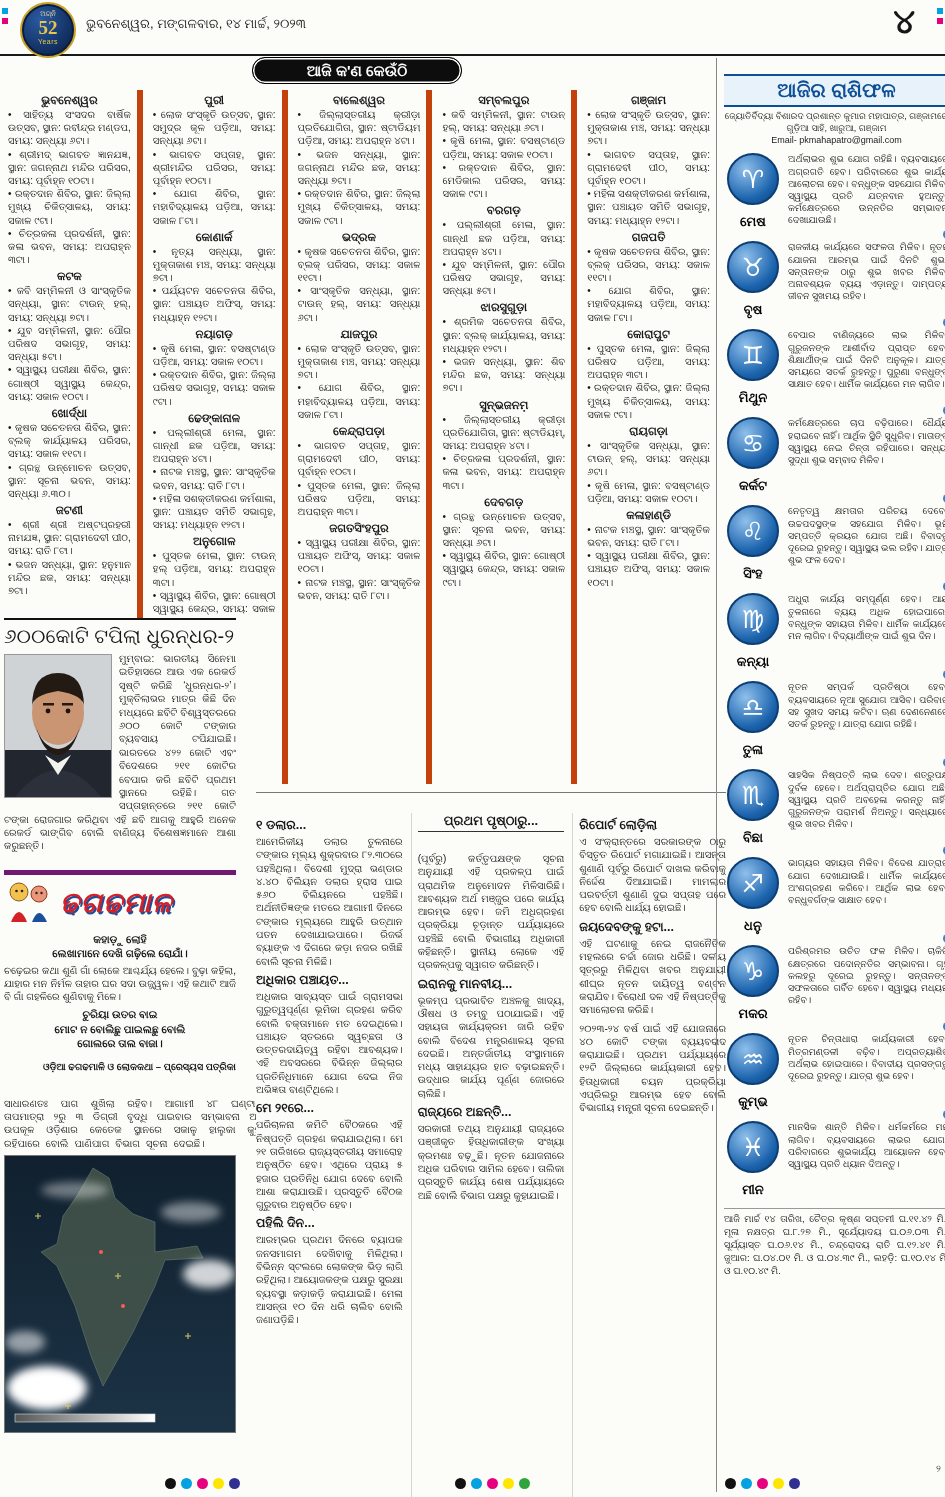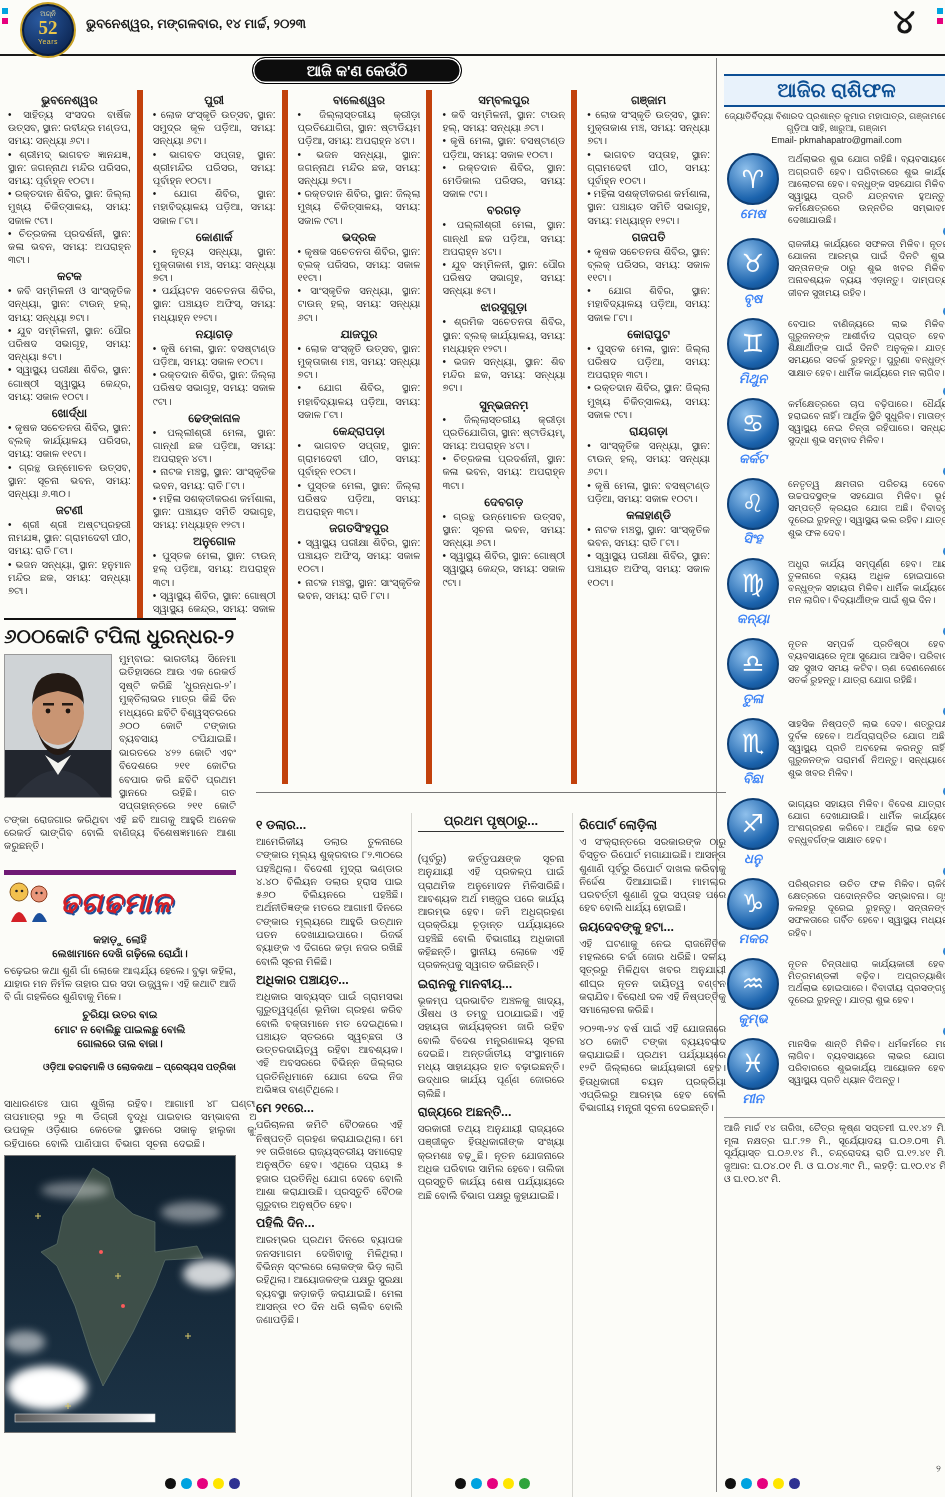--- a/index.html
+++ b/index.html
@@ -6,37 +6,37 @@
   .page{position:relative;width:945px;height:1497px;margin:0 auto;background:#fcfcf8;
         font-family:"Liberation Sans","DejaVu Sans",sans-serif;color:#161616;overflow:hidden;}
   
   .header{position:absolute;left:0;top:0;width:945px;height:54px;border-bottom:2px solid #1a1a1a;}
   .badge{position:absolute;left:20px;top:2px;width:52px;height:52px;border-radius:50%;
          background:radial-gradient(circle at 35% 30%,#2a5aa0,#102c5c 70%,#0a1d3e);
          border:2.5px solid #c9a227;box-shadow:inset 0 0 0 2px #0a1d3e;text-align:center;color:#e9c54b;}
   .badge .b-top{font-size:7px;line-height:9px;color:#f3e3a0;margin-top:5px;}
   .badge .b-num{font-size:19px;font-weight:bold;line-height:19px;font-family:"Liberation Serif","DejaVu Serif",serif;}
   .badge .b-years{font-size:7px;line-height:9px;letter-spacing:.5px;}
-  .dateline{position:absolute;left:86px;top:16px;font-size:13px;font-weight:bold;}
+  .dateline{position:absolute;left:86px;top:16px;font-size:13px;font-weight:normal;}
   .pagenum{position:absolute;right:30px;top:2px;font-size:34px;font-weight:bold;}
   .regsq{position:absolute;width:6px;height:6px;}
   
   .listing-title{position:absolute;left:252px;top:57px;width:208px;height:25px;background:#0d0d0d;color:#fff;
         border-radius:13px;display:flex;align-items:center;justify-content:center;font-size:15px;font-weight:bold;
         box-shadow:inset 0 0 0 1.5px #fff;border:1px solid #000;}
   .listings{position:absolute;left:8px;top:90px;width:702px;display:flex;gap:6px;}
   .lcol{flex:1 1 0;overflow:hidden;}
   .lcol+.lcol{border-left:6px solid #c2410c;padding-left:10px;}
   .lcol.h1{height:524px;} .lcol.h2{height:694px;}
   .district{font-weight:bold;text-align:center;font-size:11.5px;margin:4px 0 1px;}
   .entries{font-size:10px;line-height:1.32;text-align:justify;white-space:pre-line;}
   
   .movie{position:absolute;left:4px;top:618px;width:232px;height:250px;background:#fcfcf8;border-top:2px solid #111;
          padding-top:3px;overflow:hidden;}
-  .movie-head{font-size:20px;font-weight:bold;line-height:1.15;margin:2px 0 4px;}
+  .movie-head{font-size:20px;font-weight:normal;line-height:1.15;margin:2px 0 4px;}
   .movie-body{font-size:10px;line-height:1.34;text-align:justify;}
   .photo{float:left;width:106px;height:142px;margin:2px 7px 2px 0;border:1px solid #999;}
   
   .humor{position:absolute;left:4px;top:870px;width:232px;height:224px;background:#fcfcf8;border-top:5px solid #701a75;
          overflow:hidden;padding-top:3px;}
   .humor-titlerow{display:flex;align-items:center;gap:6px;}
   .humor-title{font-size:28px;font-weight:bold;font-style:italic;color:#d42027;
                text-shadow:1.5px 1.5px 0 #1b4f9c;letter-spacing:1px;}
   .humor-intro{font-size:9.5px;font-weight:bold;text-align:justify;line-height:1.3;margin-top:2px;}
   .humor-verse{font-size:10.5px;font-weight:bold;text-align:center;white-space:pre-line;line-height:1.35;margin:4px 0;}
@@ -60,21 +60,21 @@
   .horo-title{margin-top:16px;border-top:2px solid #0d4f94;border-bottom:2px solid #0d4f94;background:#e8f2fb;
         text-align:center;color:#0d4f94;font-weight:bold;font-size:20px;padding:3px 0;}
   .horo-byline{font-size:9px;text-align:center;line-height:1.3;margin:4px 0 1px;}
   .horo-email{font-size:9px;text-align:center;color:#222;margin-bottom:2px;}
   .sign{display:flex;gap:6px;padding:6px 0 5px;position:relative;}
   .sign:not(:last-child)::after{content:"";position:absolute;right:-3px;bottom:-4px;width:9px;height:9px;border-radius:50%;background:#2f86d4;}
   .sign-iconcol{flex:0 0 58px;text-align:center;}
   .sign-circle{width:48px;height:48px;margin:0 auto;border-radius:50%;
         background:radial-gradient(circle at 35% 30%,#8fc0ec,#1b63ad 65%,#0d3e74);
         color:#fff;display:flex;align-items:center;justify-content:center;font-size:25px;border:2px solid #0d3e74;}
-  .sign-name{color:#3b82f6;font-weight:bold;font-style:italic;font-size:13px;margin-top:1px;}
+  .sign-name{color:#000000;font-weight:bold;font-size:13px;margin-top:9px;}
   .sign-text{flex:1;font-size:9.4px;line-height:1.3;text-align:justify;}
   .panchanga{font-size:9.5px;line-height:1.35;text-align:justify;border-top:1px solid #999;margin-top:5px;padding-top:4px;}
   
   .dots{position:absolute;bottom:8px;display:flex;gap:5px;}
   .dots i{width:11px;height:11px;border-radius:50%;display:block;}
   .pagemark{position:absolute;right:4px;bottom:22px;font-size:10px;color:#333;}
 </style>
 </head>
 <body>
 

